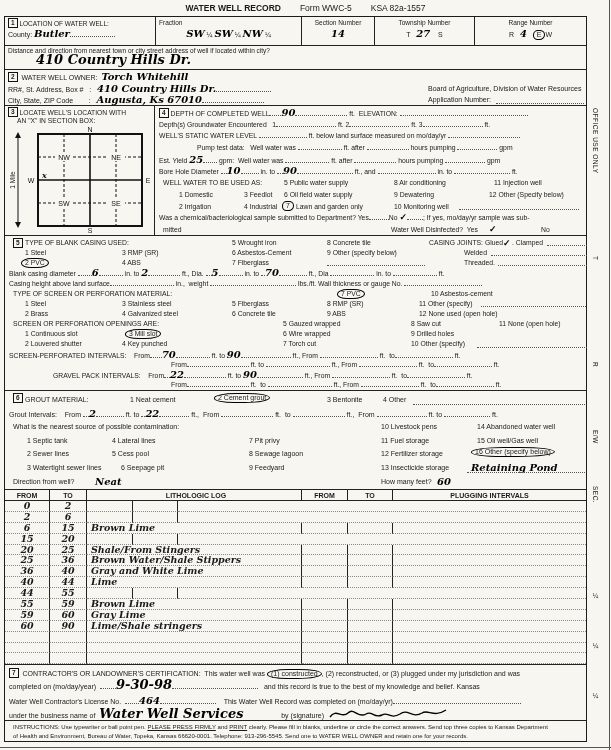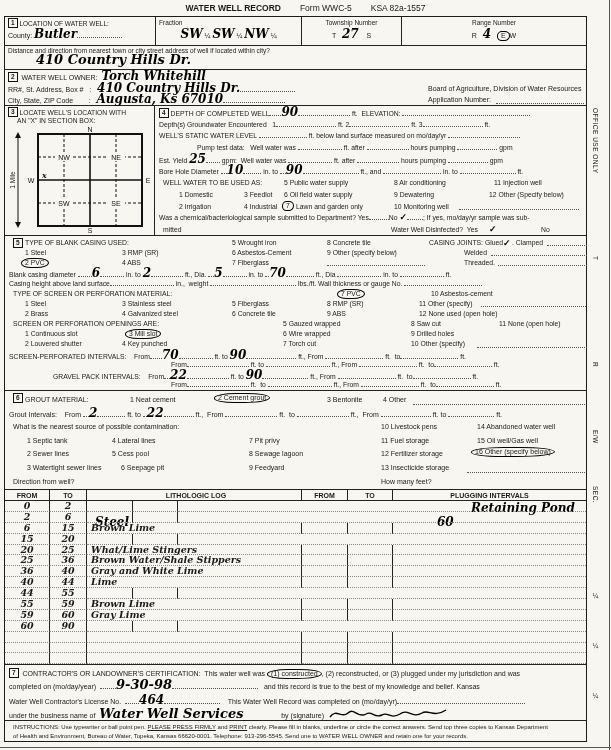--- a/index.html
+++ b/index.html
@@ -10,21 +10,21 @@
   .edge-b{position:absolute;left:0;right:0;bottom:2px;height:1px;background:#555;}
 
   .title{position:absolute;top:3px;left:0;width:100%;text-align:center;font-size:8.5px;white-space:pre;}
 
   .formbox{position:absolute;left:4px;top:16px;width:583px;height:726px;border:1.6px solid #1c1c1c;box-sizing:border-box;}
 
   .ln{position:relative;white-space:pre;overflow:visible;}
   .sg-p{}
   .sg-b{font-weight:bold;}
   .sg-u{text-decoration:underline;}
-  .sg-h{font-family:"DejaVu Serif",serif;font-style:italic;font-weight:bold;font-size:12px;color:#000;margin-top:41px;}
+  .sg-h{font-family:"DejaVu Serif",serif;font-style:italic;font-weight:bold;font-size:10px;color:#000;}
   .sg-h2{font-family:"DejaVu Serif",serif;font-style:italic;font-weight:bold;font-size:13px;color:#000;
          display:inline-block;line-height:10px;margin-top:-2px;}
   .sg-c{display:inline-block;border:1.3px solid #000;padding:0 3px 1px 3px;line-height:7px;
         border-radius:48% 52% 55% 45% / 62% 58% 66% 55%;}
   .sg-k{font-family:"DejaVu Serif",serif;font-weight:bold;font-size:9px;color:#000;}
   .sg-dl{display:inline-block;border-bottom:1.1px dotted #555;height:6px;}
   .sg-n{display:inline-block;border:1px solid #111;padding:0 2px;font-size:6.5px;line-height:7.5px;font-weight:bold;vertical-align:1px;}
 
   
   .s1{position:absolute;top:0;left:0;right:0;height:28px;display:flex;}
@@ -97,20 +97,24 @@
   <div class="formbox">
 
     <div class="s1">
       <div class="cell c1">
         <div class="lab ln"><span class="sg-n">1</span><span class="sg-p"> LOCATION OF WATER WELL:</span></div>
         <div class="val ln"><span class="sg-p">County: </span><span class="sg-h">Butler</span><span class="sg-dl" style="display: inline-block; width: 45px;"></span></div>
       </div>
       <div class="cell c2">
         <div class="lab ln" style="text-align:left"><span class="sg-p">Fraction</span></div>
         <div class="val ln"><span class="sg-h">SW</span><span class="sg-p"> ¼ </span><span class="sg-h">SW</span><span class="sg-p"> ¼ </span><span class="sg-h">NW</span><span class="sg-p"> ¼</span></div>
+      </div>
+      <div class="cell c3">
+        <div class="lab ln"><span class="sg-p">Section Number</span></div>
+        <div class="val ln"><span class="sg-h">14</span></div>
       </div>
       <div class="cell c4">
         <div class="lab ln"><span class="sg-p">Township Number</span></div>
         <div class="val ln"><span class="sg-p">T   </span><span class="sg-h">27</span><span class="sg-p">    S</span></div>
       </div>
       <div class="cell c5">
         <div class="lab ln"><span class="sg-p">Range Number</span></div>
         <div class="val ln"><span class="sg-p">R   </span><span class="sg-h">4</span><span class="sg-p">   </span><span class="sg-c">E</span><span class="sg-p">W</span></div>
       </div>
     </div>
@@ -189,21 +193,21 @@
       <div class="ln"><span class="sg-p" style="display: inline-block; margin-left: 162px;">From</span><span class="sg-dl" style="display: inline-block; width: 62px;"></span><span class="sg-p"> ft.  to </span><span class="sg-dl" style="display: inline-block; width: 64px;"></span><span class="sg-p"> ft., From </span><span class="sg-dl" style="display: inline-block; width: 58px;"></span><span class="sg-p"> ft.  to</span><span class="sg-dl" style="display: inline-block; width: 58px;"></span><span class="sg-p"> ft.</span></div>
     </div>
 
     <div class="s6">
       <div class="ln"><span class="sg-n" style="position: absolute; left: 4px; top: 0px;">6</span><span class="sg-p" style="position: absolute; left: 16px; top: 0px;">GROUT MATERIAL:</span><span class="sg-p" style="position: absolute; left: 121px; top: 0px;">1 Neat cement</span><span class="sg-c" style="position: absolute; left: 205px; top: 0px;">2 Cement grout</span><span class="sg-p" style="position: absolute; left: 318px; top: 0px;">3 Bentonite</span><span class="sg-p" style="position: absolute; left: 374px; top: 0px;">4 Other </span><span class="sg-dl" style="display: inline-block; width: 172px; position: absolute; left: 404px; bottom: 2px;"></span></div>
       <div class="ln"><span class="sg-p">Grout Intervals:    From </span><span class="sg-dl" style="display: inline-block; width: 6px;"></span><span class="sg-h">2</span><span class="sg-dl" style="display: inline-block; width: 28px;"></span><span class="sg-p"> ft. to </span><span class="sg-dl" style="display: inline-block; width: 4px;"></span><span class="sg-h">22</span><span class="sg-dl" style="display: inline-block; width: 30px;"></span><span class="sg-p"> ft.,  From </span><span class="sg-dl" style="display: inline-block; width: 52px;"></span><span class="sg-p"> ft.  to </span><span class="sg-dl" style="display: inline-block; width: 52px;"></span><span class="sg-p"> ft.,  From </span><span class="sg-dl" style="display: inline-block; width: 50px;"></span><span class="sg-p"> ft. to </span><span class="sg-dl" style="display: inline-block; width: 46px;"></span><span class="sg-p"> ft.</span></div>
       <div class="ln"><span class="sg-p" style="position: absolute; left: 4px; top: 0px;">What is the nearest source of possible contamination:</span><span class="sg-p" style="position: absolute; left: 372px; top: 0px;">10 Livestock pens</span><span class="sg-p" style="position: absolute; left: 468px; top: 0px;">14 Abandoned water well</span></div>
       <div class="ln"><span class="sg-p" style="position: absolute; left: 18px; top: 0px;">1 Septic tank</span><span class="sg-p" style="position: absolute; left: 103px; top: 0px;">4 Lateral lines</span><span class="sg-p" style="position: absolute; left: 240px; top: 0px;">7 Pit privy</span><span class="sg-p" style="position: absolute; left: 372px; top: 0px;">11 Fuel storage</span><span class="sg-p" style="position: absolute; left: 468px; top: 0px;">15 Oil well/Gas well</span></div>
       <div class="ln"><span class="sg-p" style="position: absolute; left: 18px; top: 0px;">2 Sewer lines</span><span class="sg-p" style="position: absolute; left: 103px; top: 0px;">5 Cess pool</span><span class="sg-p" style="position: absolute; left: 240px; top: 0px;">8 Sewage lagoon</span><span class="sg-p" style="position: absolute; left: 372px; top: 0px;">12 Fertilizer storage</span><span class="sg-c" style="position: absolute; left: 462px; top: 0px;">16 Other (specify below)</span></div>
       <div class="ln"><span class="sg-p" style="position: absolute; left: 18px; top: 0px;">3 Watertight sewer lines</span><span class="sg-p" style="position: absolute; left: 112px; top: 0px;">6 Seepage pit</span><span class="sg-p" style="position: absolute; left: 240px; top: 0px;">9 Feedyard</span><span class="sg-p" style="position: absolute; left: 372px; top: 0px;">13 Insecticide storage</span><span class="sg-h" style="position: absolute; left: 462px; top: 0px;">Retaining Pond</span><span class="sg-dl" style="display: inline-block; width: 118px; position: absolute; left: 458px; bottom: 2px;"></span></div>
-      <div class="ln"><span class="sg-p" style="position: absolute; left: 4px; top: 0px;">Direction from well?</span><span class="sg-h" style="position: absolute; left: 86px; top: 0px;">Steel</span><span class="sg-p" style="position: absolute; left: 372px; top: 0px;">How many feet? </span><span class="sg-h" style="position: absolute; left: 428px; top: 0px;">60</span></div>
+      <div class="ln"><span class="sg-p" style="position: absolute; left: 4px; top: 0px;">Direction from well?</span><span class="sg-h" style="position: absolute; left: 86px; top: 0px;">Neat</span><span class="sg-p" style="position: absolute; left: 372px; top: 0px;">How many feet? </span><span class="sg-h" style="position: absolute; left: 428px; top: 0px;">60</span></div>
     </div>
 
     <div class="tbl">
       <div class="trow thead">
         <div class="tcell tw-from">FROM</div>
         <div class="tcell tw-to">TO</div>
         <div class="tcell tw-log" style="text-align:center">LITHOLOGIC LOG</div>
         <div class="tcell tw-from2">FROM</div>
         <div class="tcell tw-to2">TO</div>
         <div class="tcell tw-plug">PLUGGING INTERVALS</div>
@@ -234,21 +238,21 @@
           <div class="trow">
             <div class="tcell tw-from tnum">15</div>
             <div class="tcell tw-to tnum">20</div>
             <div class="tcell tw-from2"></div>
             <div class="tcell tw-to2"></div>
             <div class="tcell tw-plug"></div>
           </div>
           <div class="trow">
             <div class="tcell tw-from tnum">20</div>
             <div class="tcell tw-to tnum">25</div>
-            <div class="tcell tw-log tlog">What/Lime Stingers</div>
+            <div class="tcell tw-log tlog">Shale/From Stingers</div>
             <div class="tcell tw-from2"></div>
             <div class="tcell tw-to2"></div>
             <div class="tcell tw-plug"></div>
           </div>
           <div class="trow">
             <div class="tcell tw-from tnum">25</div>
             <div class="tcell tw-to tnum">36</div>
             <div class="tcell tw-log tlog">Brown Water/Shale Stippers</div>
             <div class="tcell tw-from2"></div>
             <div class="tcell tw-to2"></div>
@@ -289,20 +293,21 @@
             <div class="tcell tw-from tnum">59</div>
             <div class="tcell tw-to tnum">60</div>
             <div class="tcell tw-log tlog">Gray Lime</div>
             <div class="tcell tw-from2"></div>
             <div class="tcell tw-to2"></div>
             <div class="tcell tw-plug"></div>
           </div>
           <div class="trow">
             <div class="tcell tw-from tnum">60</div>
             <div class="tcell tw-to tnum">90</div>
+            <div class="tcell tw-log tlog">Lime/Shale stringers</div>
             <div class="tcell tw-from2"></div>
             <div class="tcell tw-to2"></div>
             <div class="tcell tw-plug"></div>
           </div>
           <div class="trow">
             <div class="tcell tw-from tnum"></div>
             <div class="tcell tw-to tnum"></div>
             <div class="tcell tw-log tlog"></div>
             <div class="tcell tw-from2"></div>
             <div class="tcell tw-to2"></div>

